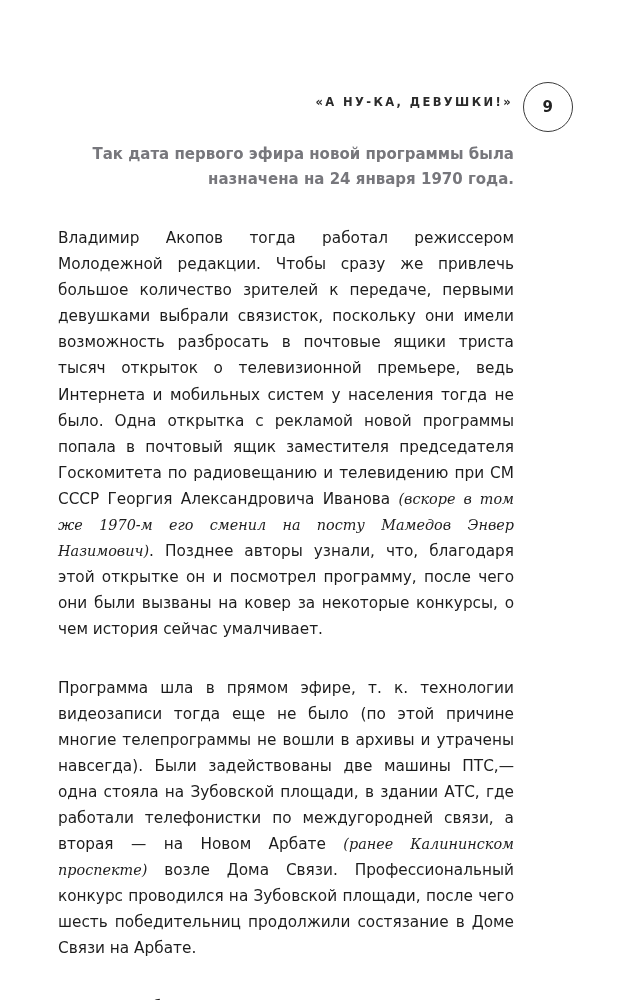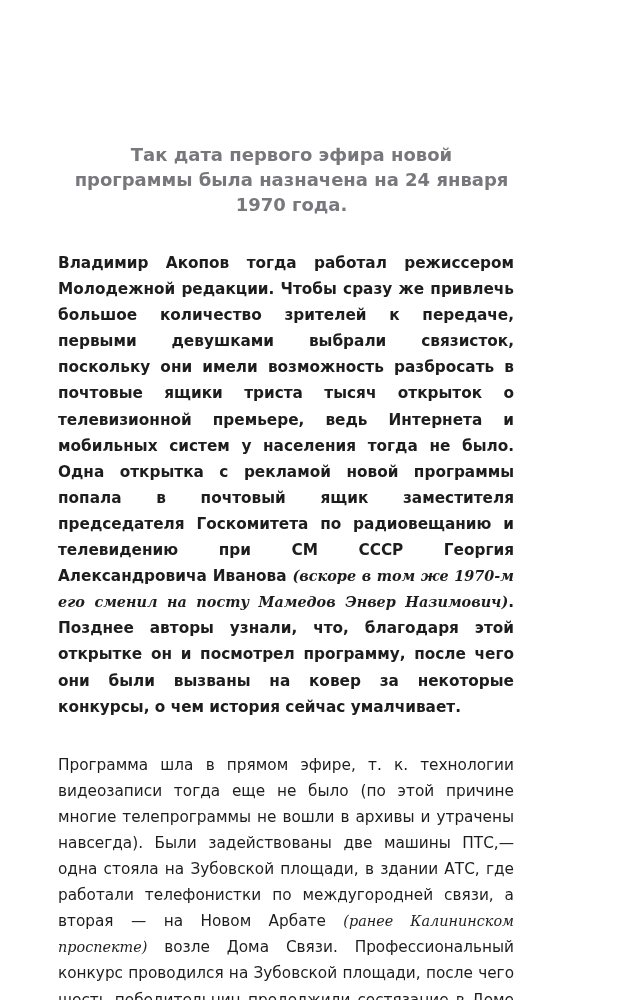--- a/index.html
+++ b/index.html
@@ -62,55 +62,61 @@
   
   .content {
     position: absolute;
     top: 142px;
     left: 58px;
     width: 456px;
   }
 
   .lead {
     font-family: "DejaVu Sans", "Liberation Sans", sans-serif;
-    font-size: 18px;
+    font-size: 15px;
     font-weight: bold;
     line-height: 25px;
     color: #77777c;
-    text-align: center;
+    text-align: right;
     margin: 0 0 0 11px;
     width: 445px;
   }
 
   p.body {
     font-family: "DejaVu Sans", "Liberation Sans", sans-serif;
     font-size: 15.3px;
     line-height: 26.1px;
     color: #1d1d1d;
     text-align: justify;
     text-justify: inter-word;
     margin: 0;
     -webkit-hyphens: none;
     hyphens: none;
   }
-  p.body.gap-first { margin-top: 33px; font-weight: bold; }
+  p.body.gap-first { margin-top: 33px; }
   p.body.gap { margin-top: 32px; }
 
   .aside-italic {
     font-family: "DejaVu Serif", "Liberation Serif", serif;
     font-style: italic;
     font-size: 14.4px;
     color: #1d1d1d;
   }
 </style>
 </head>
 <body>
 
 <div class="page">
 
+  <div class="header">
+    <div class="running-head">«А НУ-КА, ДЕВУШКИ!»</div>
+    <div class="page-number-circle">
+      <span class="num">9</span>
+    </div>
+  </div>
 
   <div class="content">
 
     <p class="lead">Так дата первого эфира новой программы была назначена на 24 января 1970 года.</p>
 
     <p class="body gap-first">
       <span>Владимир Акопов тогда работал режиссером Молодежной редакции. Чтобы сразу же привлечь большое количество зрителей к передаче, первыми девушками выбрали связисток, поскольку они имели возможность разбросать в почтовые ящики триста тысяч открыток о телевизионной премьере, ведь Интернета и мобильных систем у населения тогда не было. Одна открытка с рекламой новой программы попала в почтовый ящик заместителя председателя Госкомитета по радиовещанию и телевидению при СМ СССР Георгия Александровича Иванова </span><span class="aside-italic">(вскоре в том же 1970-м его сменил на посту Мамедов Энвер Назимович)</span><span>. Позднее авторы узнали, что, благодаря этой открытке он и посмотрел программу, после чего они были вызваны на ковер за некоторые конкурсы, о чем история сейчас умалчивает.</span>
     </p>
 
     <p class="body gap">

